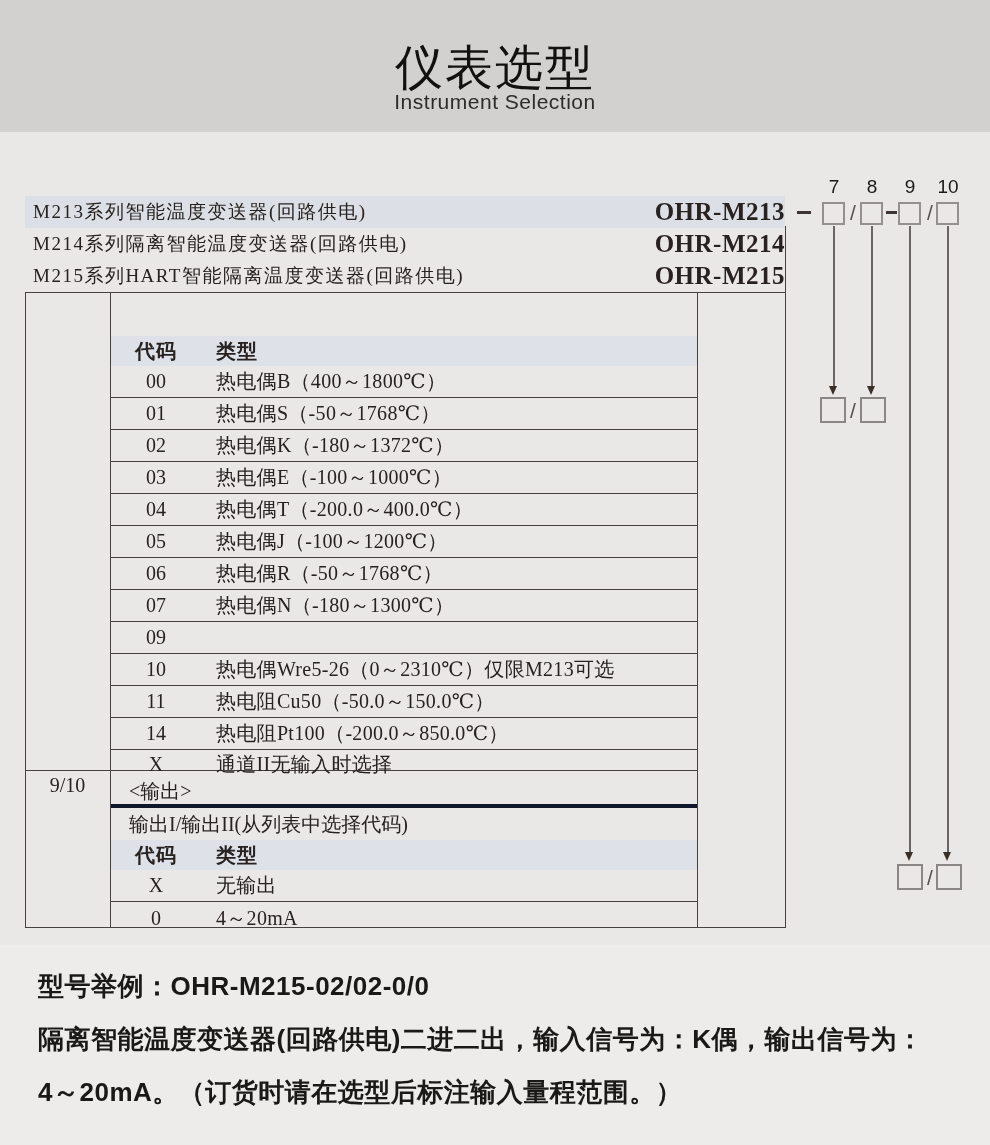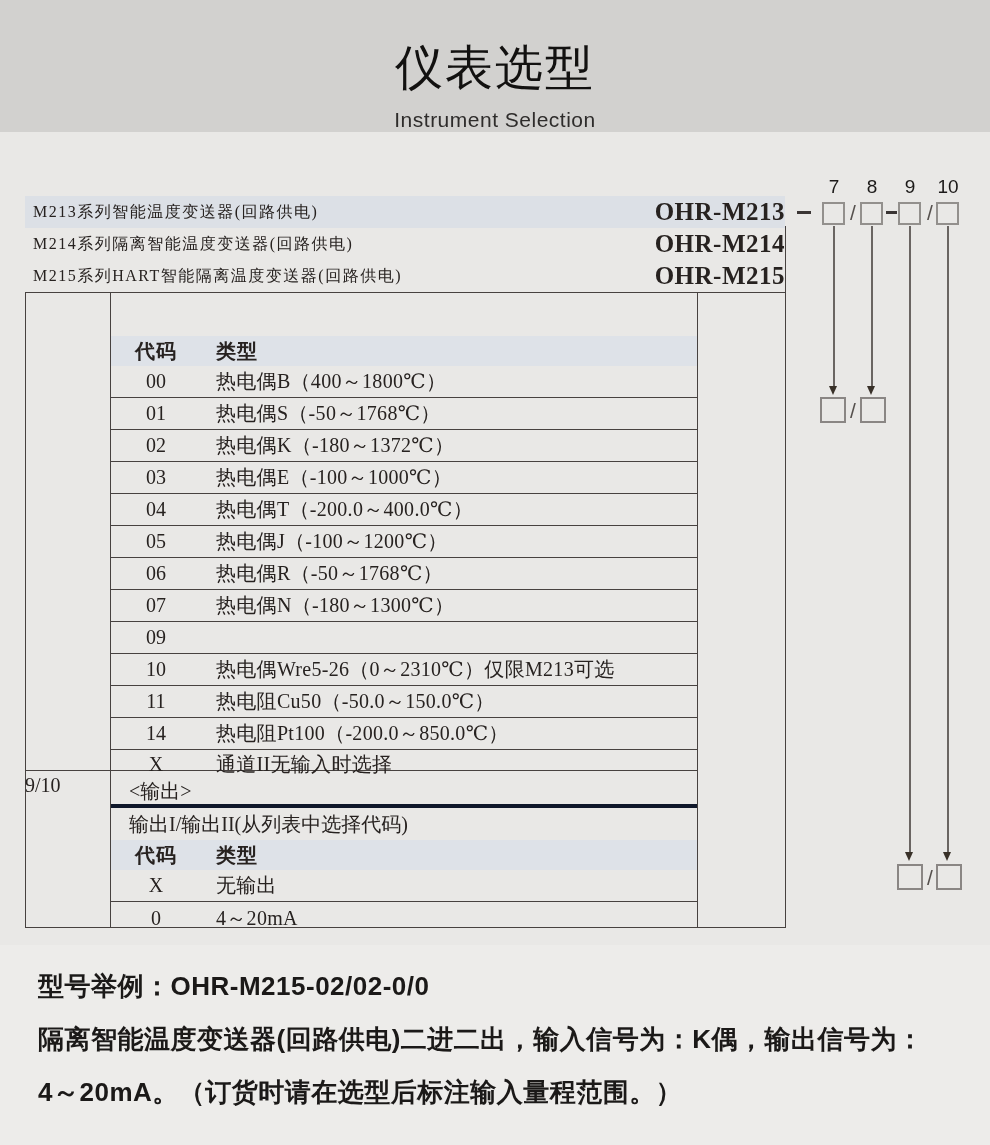--- a/index.html
+++ b/index.html
@@ -9,32 +9,32 @@
     font-family:"Liberation Serif","DejaVu Serif",serif;
     color:#272220;
   }
   .top-band{position:absolute;left:0;top:0;width:990px;height:132px;background:#d2d1cf;}
   .title-zh{
     position:absolute;left:0;top:36px;width:990px;text-align:center;
     font-family:"Liberation Sans","DejaVu Sans",sans-serif;
     font-size:48px;font-weight:400;letter-spacing:2px;color:#121110;
   }
   .title-en{
-    position:absolute;left:0;top:108px;width:990px;text-align:center;
+    position:absolute;left:0;top:90px;width:990px;text-align:center;
     font-family:"Liberation Sans","DejaVu Sans",sans-serif;
     font-size:21px;font-weight:400;color:#2e2c2b;letter-spacing:0.5px;
   }
 
   
   .series-row{
     position:absolute;left:25px;width:760px;height:32px;
     display:flex;justify-content:space-between;align-items:center;
   }
   .series-row.hl{background:#dce0e6;}
-  .series-name{padding-left:8px;font-size:16px;letter-spacing:1.5px;white-space:nowrap;}
+  .series-name{padding-left:8px;font-size:19px;letter-spacing:1.5px;white-space:nowrap;}
   .series-model{margin-right:0;font-size:25px;font-weight:700;letter-spacing:0.5px;}
 
   
   .vline,.hline{position:absolute;background:#474240;}
   .vline{width:1px;}
   .hline{height:1px;}
 
   
   .mid-col{position:absolute;left:111px;top:292px;width:586px;margin-top:8px;}
   .spacer{height:36px;}
@@ -50,21 +50,21 @@
   .trow .type{padding-left:15px;white-space:nowrap;letter-spacing:0.3px;}
   .trow.h28{height:28px;}
   .trow.h33{height:33px;}
   .out-head{
     height:30px;display:flex;align-items:center;box-sizing:border-box;
     border-bottom:4px solid #0f172a;font-size:20px;padding-left:18px;
   }
   .out-sub{height:32px;display:flex;align-items:center;font-size:20px;padding-left:18px;}
 
   .side-label{
-    position:absolute;left:25px;top:774px;width:85px;
+    position:absolute;left:25px;top:774px;width:85px;text-align:center;
     font-size:20px;
   }
 
   
   .digit{
     position:absolute;width:24px;text-align:center;top:176px;
     font-family:"Liberation Sans","DejaVu Sans",sans-serif;
     font-size:19px;color:#1c1a19;
   }
   .cbox{position:absolute;width:19px;height:19px;border:2px solid #93908d;background:transparent;}

